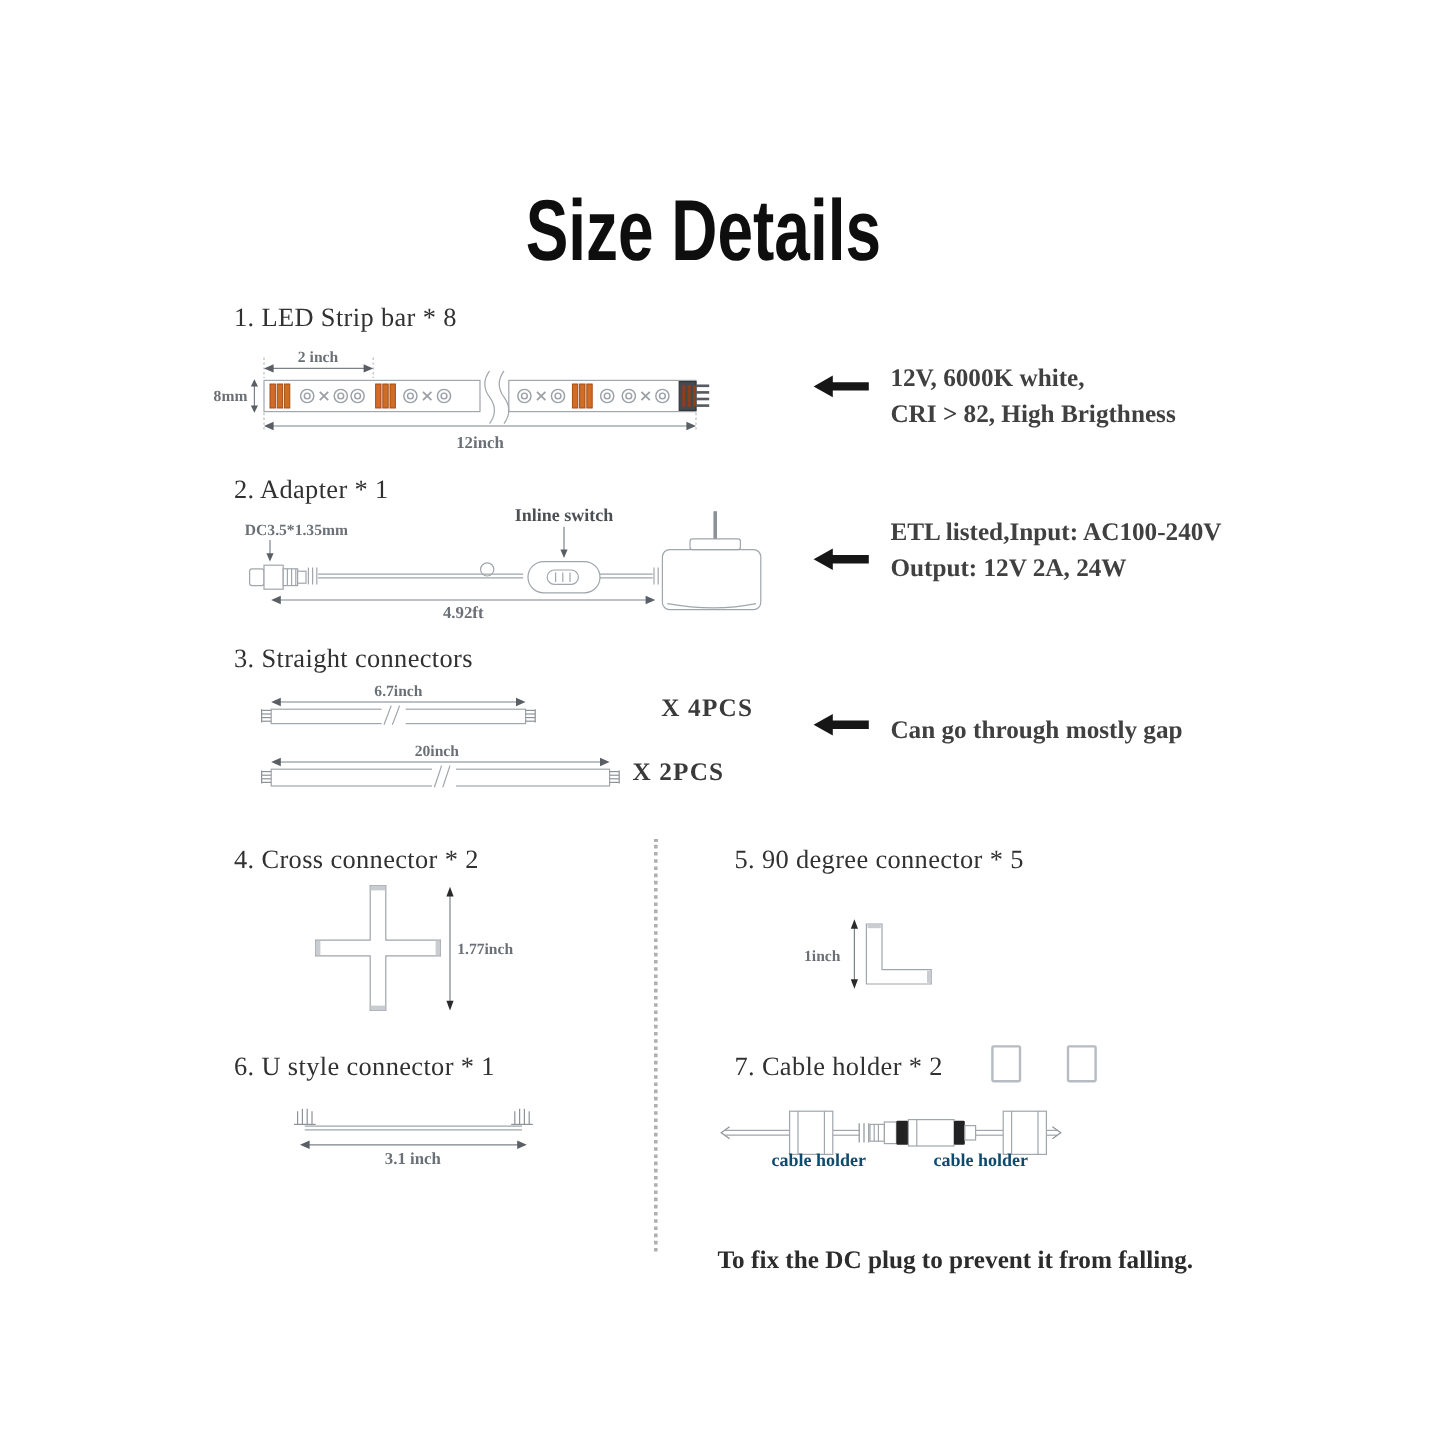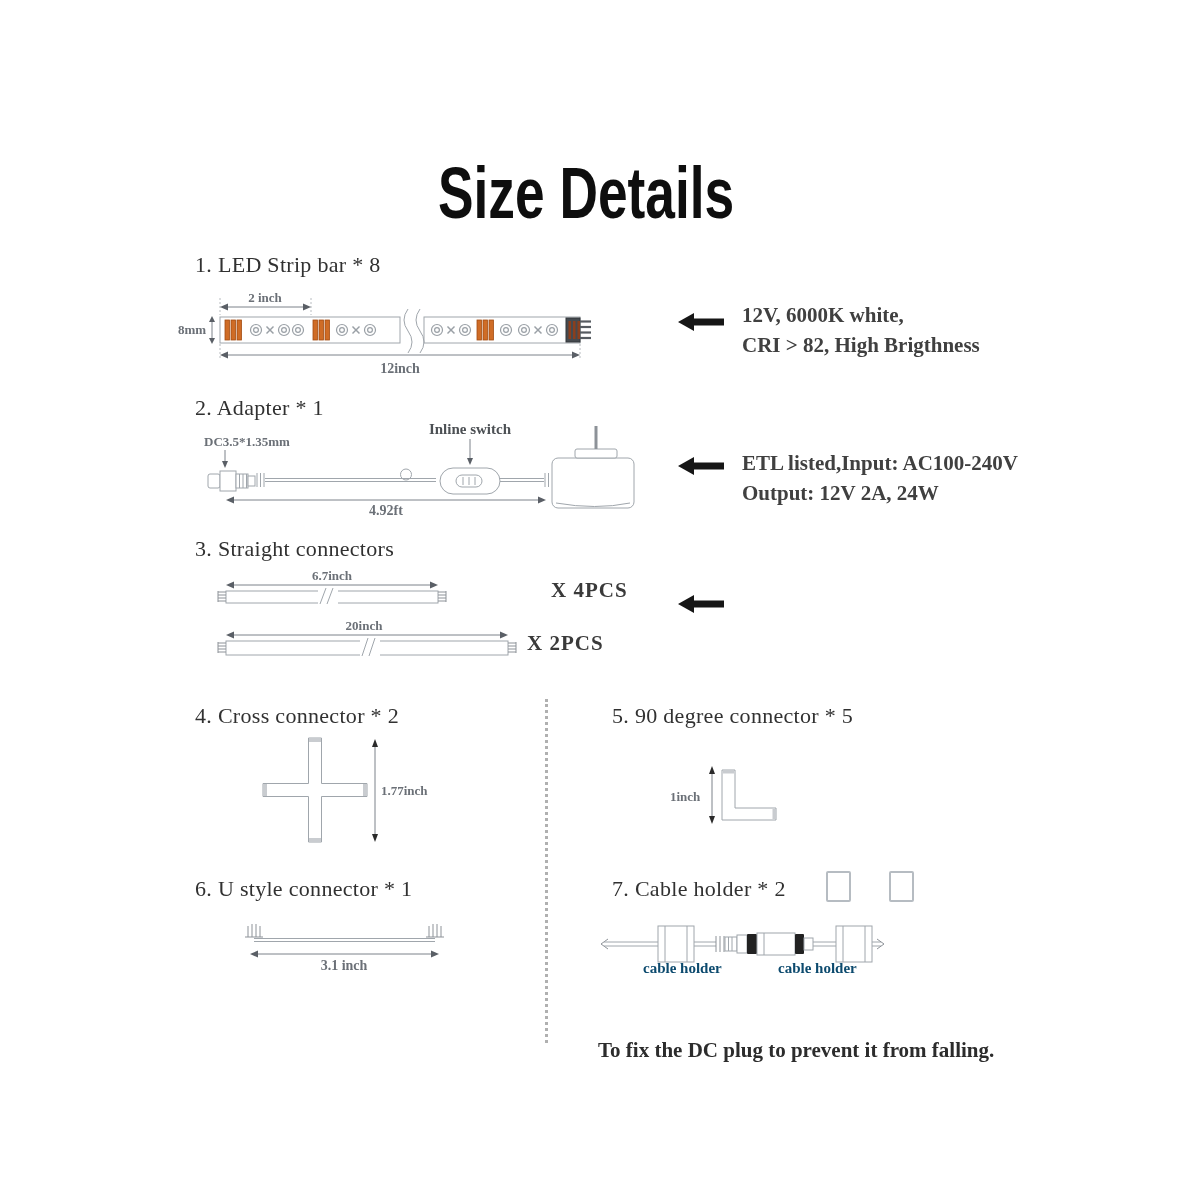--- a/index.html
+++ b/index.html
@@ -193,21 +193,21 @@
       <line class="dimln" x1="50" y1="82" x2="366" y2="82"></line>
       <polygon class="dimhd" points="48,82 56,78.5 56,85.5"></polygon>
       <polygon class="dimhd" points="368,82 360,78.5 360,85.5"></polygon>
       <text class="dim14" x="208" y="97" text-anchor="middle">4.92ft</text>
     </g>
   </svg>
 
   <svg style="left:678px;top:456px;" width="46" height="20" viewBox="0 0 46 20">
     <polygon points="0,10 16,1 16,6.5 46,6.5 46,13.5 16,13.5 16,19" fill="#161616"></polygon>
   </svg>
-  <div class="anno" style="left:742px;top:448px;font-family:Liberation Serif, serif;">
+  <div class="anno" style="left:742px;top:428px;font-family:Liberation Serif, serif;">
     <div>ETL listed,Input: AC100-240V</div>
     <div>Output: 12V 2A, 24W</div>
   </div>
 
   <div class="heading" style="left:195px;top:536px;">3. Straight connectors</div>
 
   <svg style="left:212px;top:570px;" width="250" height="42" viewBox="0 0 250 42">
     <text class="dim" x="120" y="10" text-anchor="middle">6.7inch</text>
     <g>
       <line class="dimln" x1="16" y1="15" x2="224" y2="15"></line>
@@ -259,20 +259,21 @@
         <line x1="296" y1="29" x2="304" y2="29"></line>
         <line x1="296" y1="32" x2="304" y2="32"></line>
       <line x1="304" y1="22" x2="304" y2="33"></line>
     </g>
   </svg>
   <div class="qty" style="left:527px;top:631px;">X 2PCS</div>
 
   <svg style="left:678px;top:594px;" width="46" height="20" viewBox="0 0 46 20">
     <polygon points="0,10 16,1 16,6.5 46,6.5 46,13.5 16,13.5 16,19" fill="#161616"></polygon>
   </svg>
+  <div class="anno" style="left:742px;top:593px;">Can go through mostly gap</div>
 
   <div class="divider"></div>
 
   <div class="heading" style="left:195px;top:703px;">4. Cross connector * 2</div>
   <svg style="left:255px;top:733px;" width="230" height="115" viewBox="0 0 230 115">
     <path class="box" d="M53.5,5 L66.5,5 L66.5,50.5 L112,50.5 L112,63.5 L66.5,63.5 L66.5,109 L53.5,109 L53.5,63.5 L8,63.5 L8,50.5 L53.5,50.5 Z"></path>
     <g>
       <rect class="cap" x="54" y="5" width="12" height="4"></rect>
       <rect class="cap" x="54" y="105" width="12" height="4"></rect>
       <rect class="cap" x="8" y="51" width="4" height="12"></rect>

